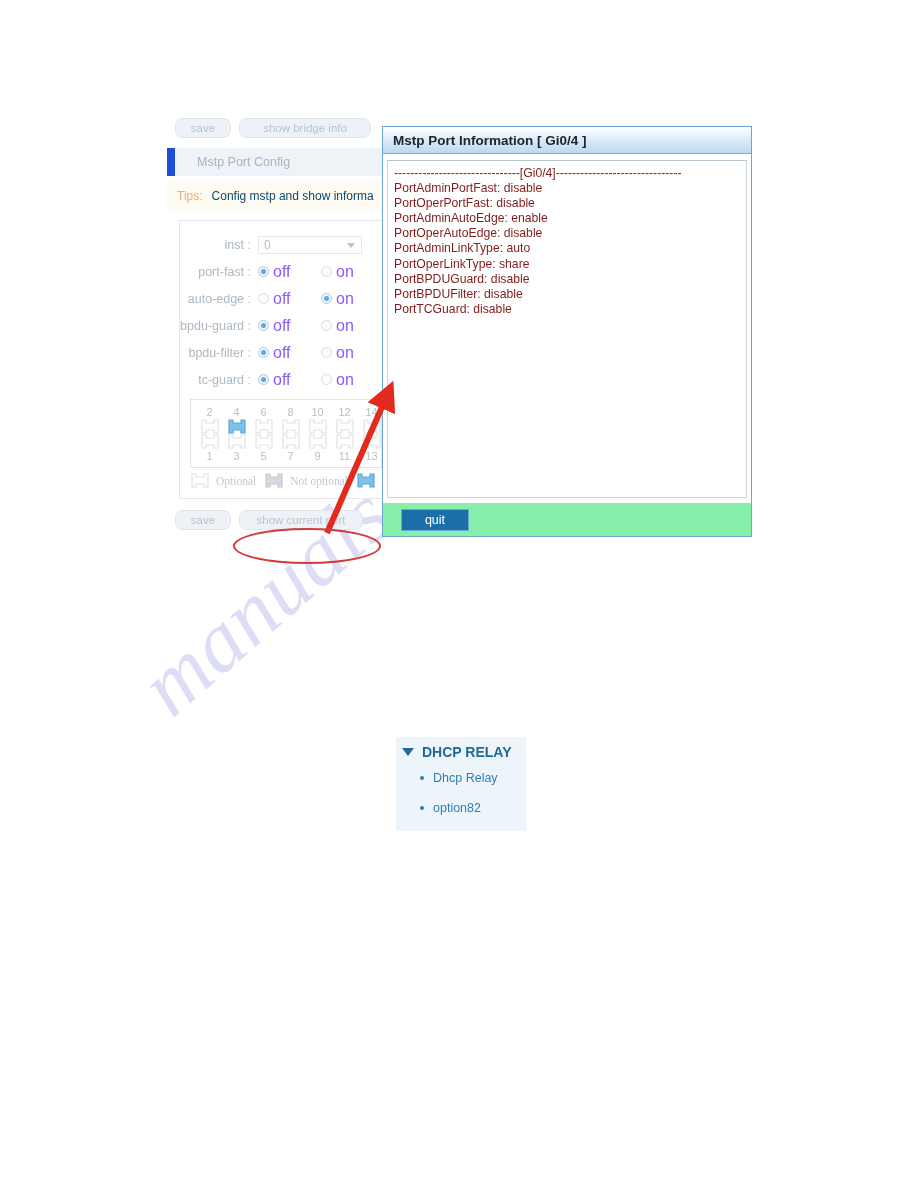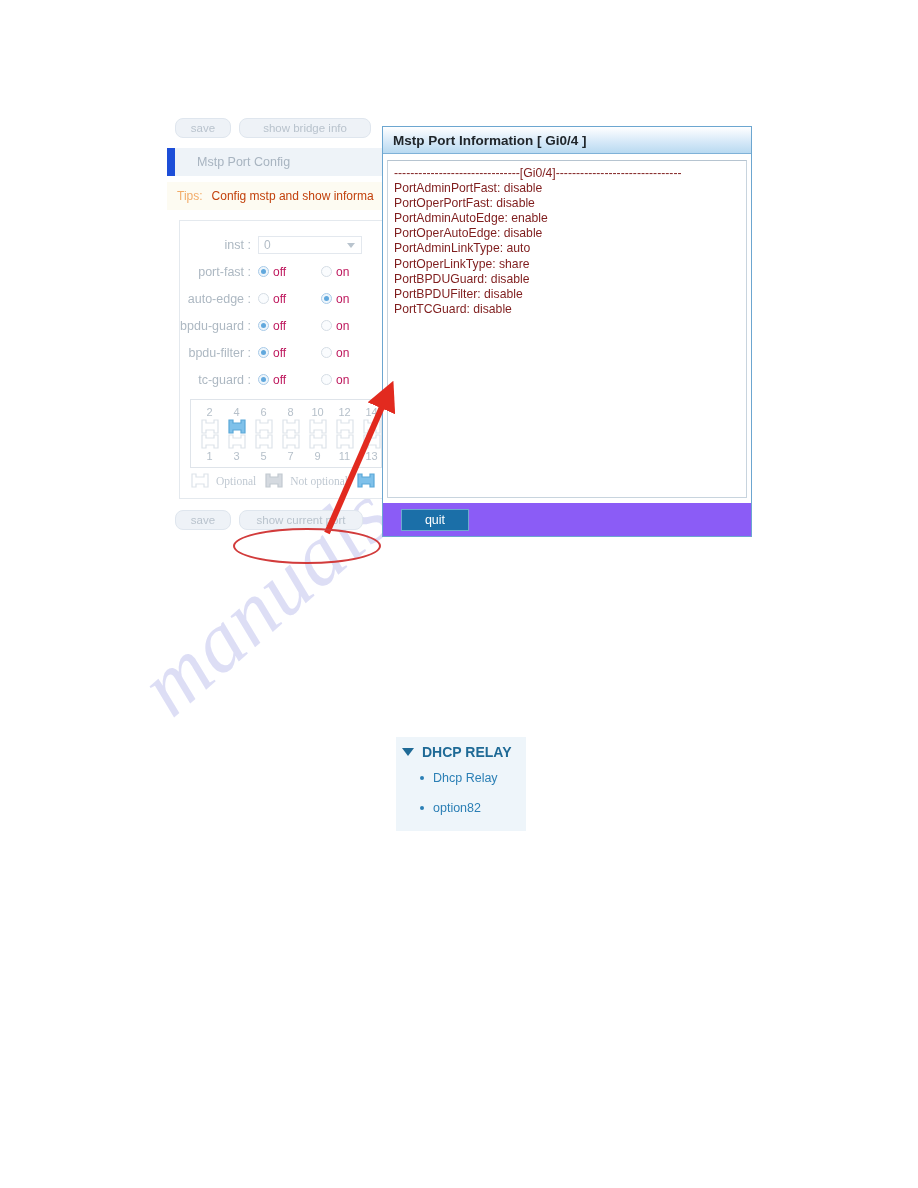--- a/index.html
+++ b/index.html
@@ -94,21 +94,21 @@
     padding-left: 10px;
     box-sizing: border-box;
     font-size: 12px;
     white-space: nowrap;
     overflow: hidden;
   }
   .tips-label {
     color: #f2ac6a;
     margin-right: 9px;
   }
-  .tips-text { color: #c2410c; text-align: right; }
+  .tips-text { color: #0c4a6e; text-align: right; }
 
   .form-box {
     margin-top: 10px;
     margin-left: 12px;
     width: 206px;
     border: 1px solid #e4e9ee;
     border-right: none;
     background: #ffffff;
     padding: 10px 0 10px 0;
     box-sizing: border-box;
@@ -173,22 +173,22 @@
   }
   .radio.on::after {
     content: "";
     position: absolute;
     left: 2px; top: 2px;
     width: 5px; height: 5px;
     border-radius: 50%;
     background: #61a8dd;
   }
   .radio-text {
-    color: #be185d;
-    font-size: 12px;
+    color: #8b5cf6;
+    font-size: 16px;
     width: 22px;
   }
   .radio-gap { width: 18px; }
 
   
   .port-grid-wrap {
     margin-top: 6px;
     margin-left: 10px;
     width: 192px;
     border: 1px solid #dfe4ea;
@@ -308,21 +308,21 @@
   }
   .dlg-line {
     font-family: "Liberation Sans", sans-serif;
     font-size: 12.2px;
     line-height: 15.1px;
     color: #7f1d1d;
     white-space: pre;
   }
   .dlg-footer {
     height: 34px;
-    background: #8b5cf6;
+    background: #86efac;
     border-top: 1px solid #ffffff;
     display: flex;
     align-items: center;
     padding-left: 18px;
     box-sizing: border-box;
   }
   .btn-quit {
     background: #1b6fa8;
     border: 1px solid #6ea9cf;
     color: #ffffff;

